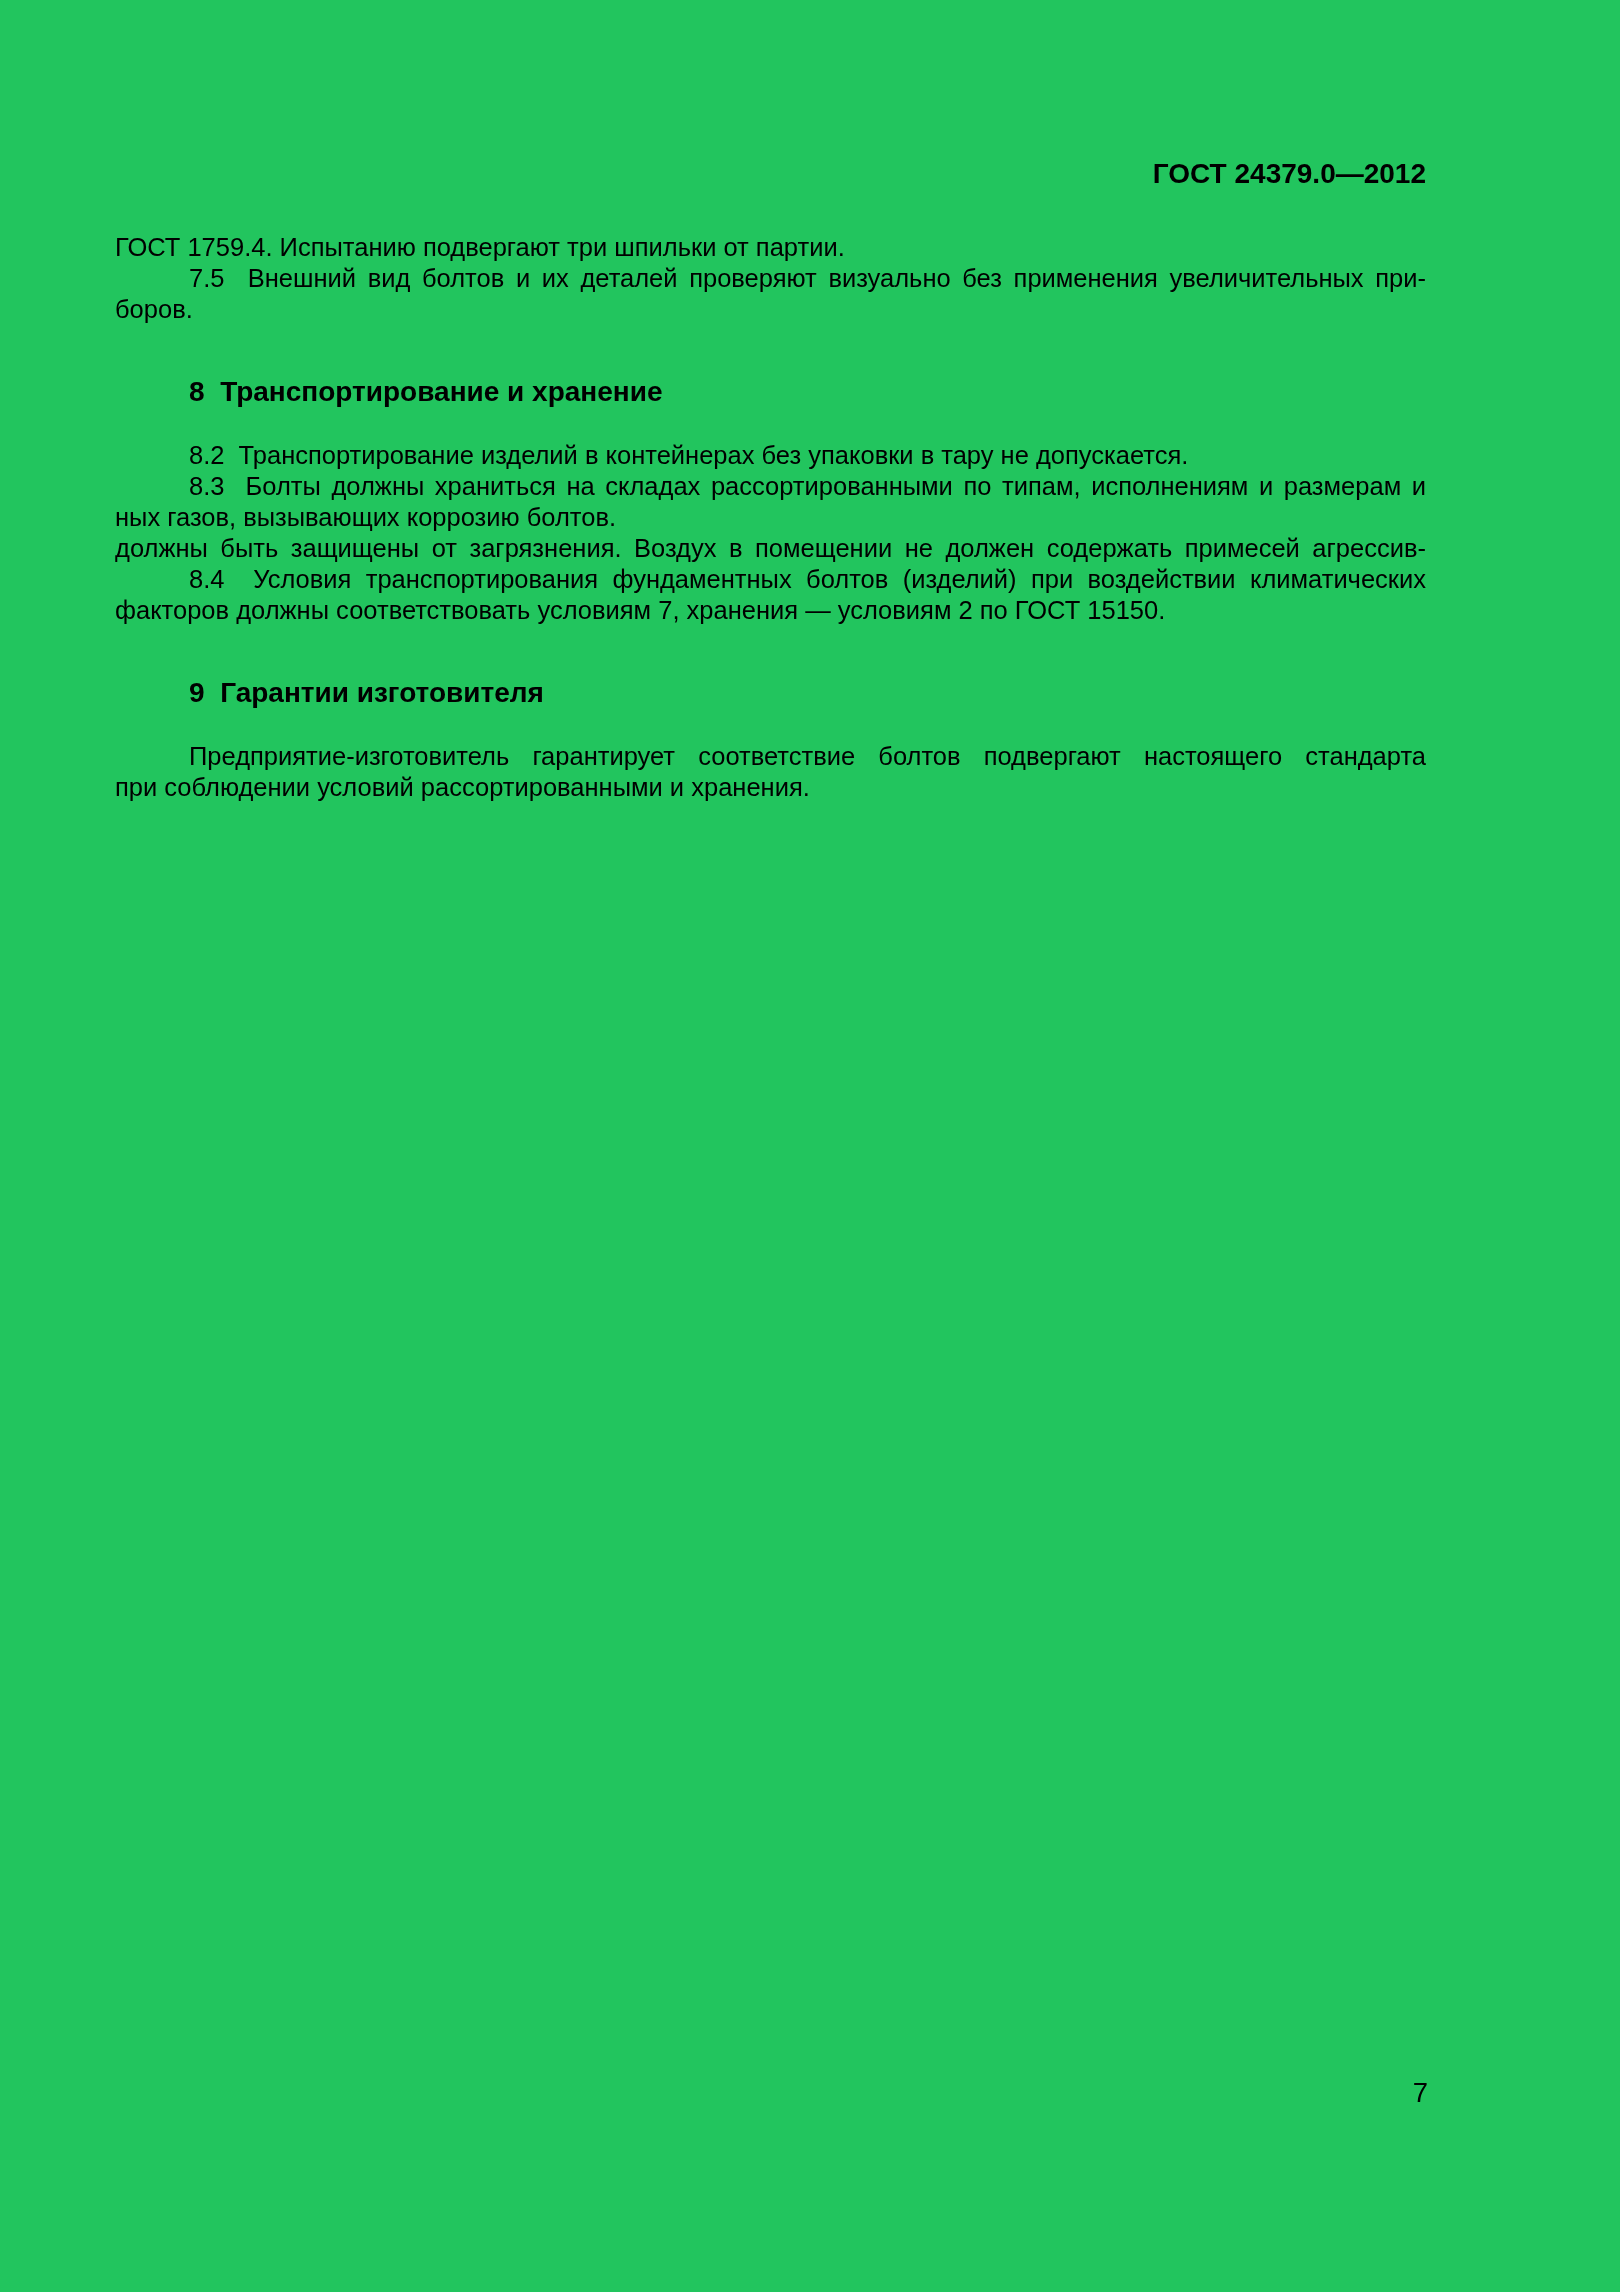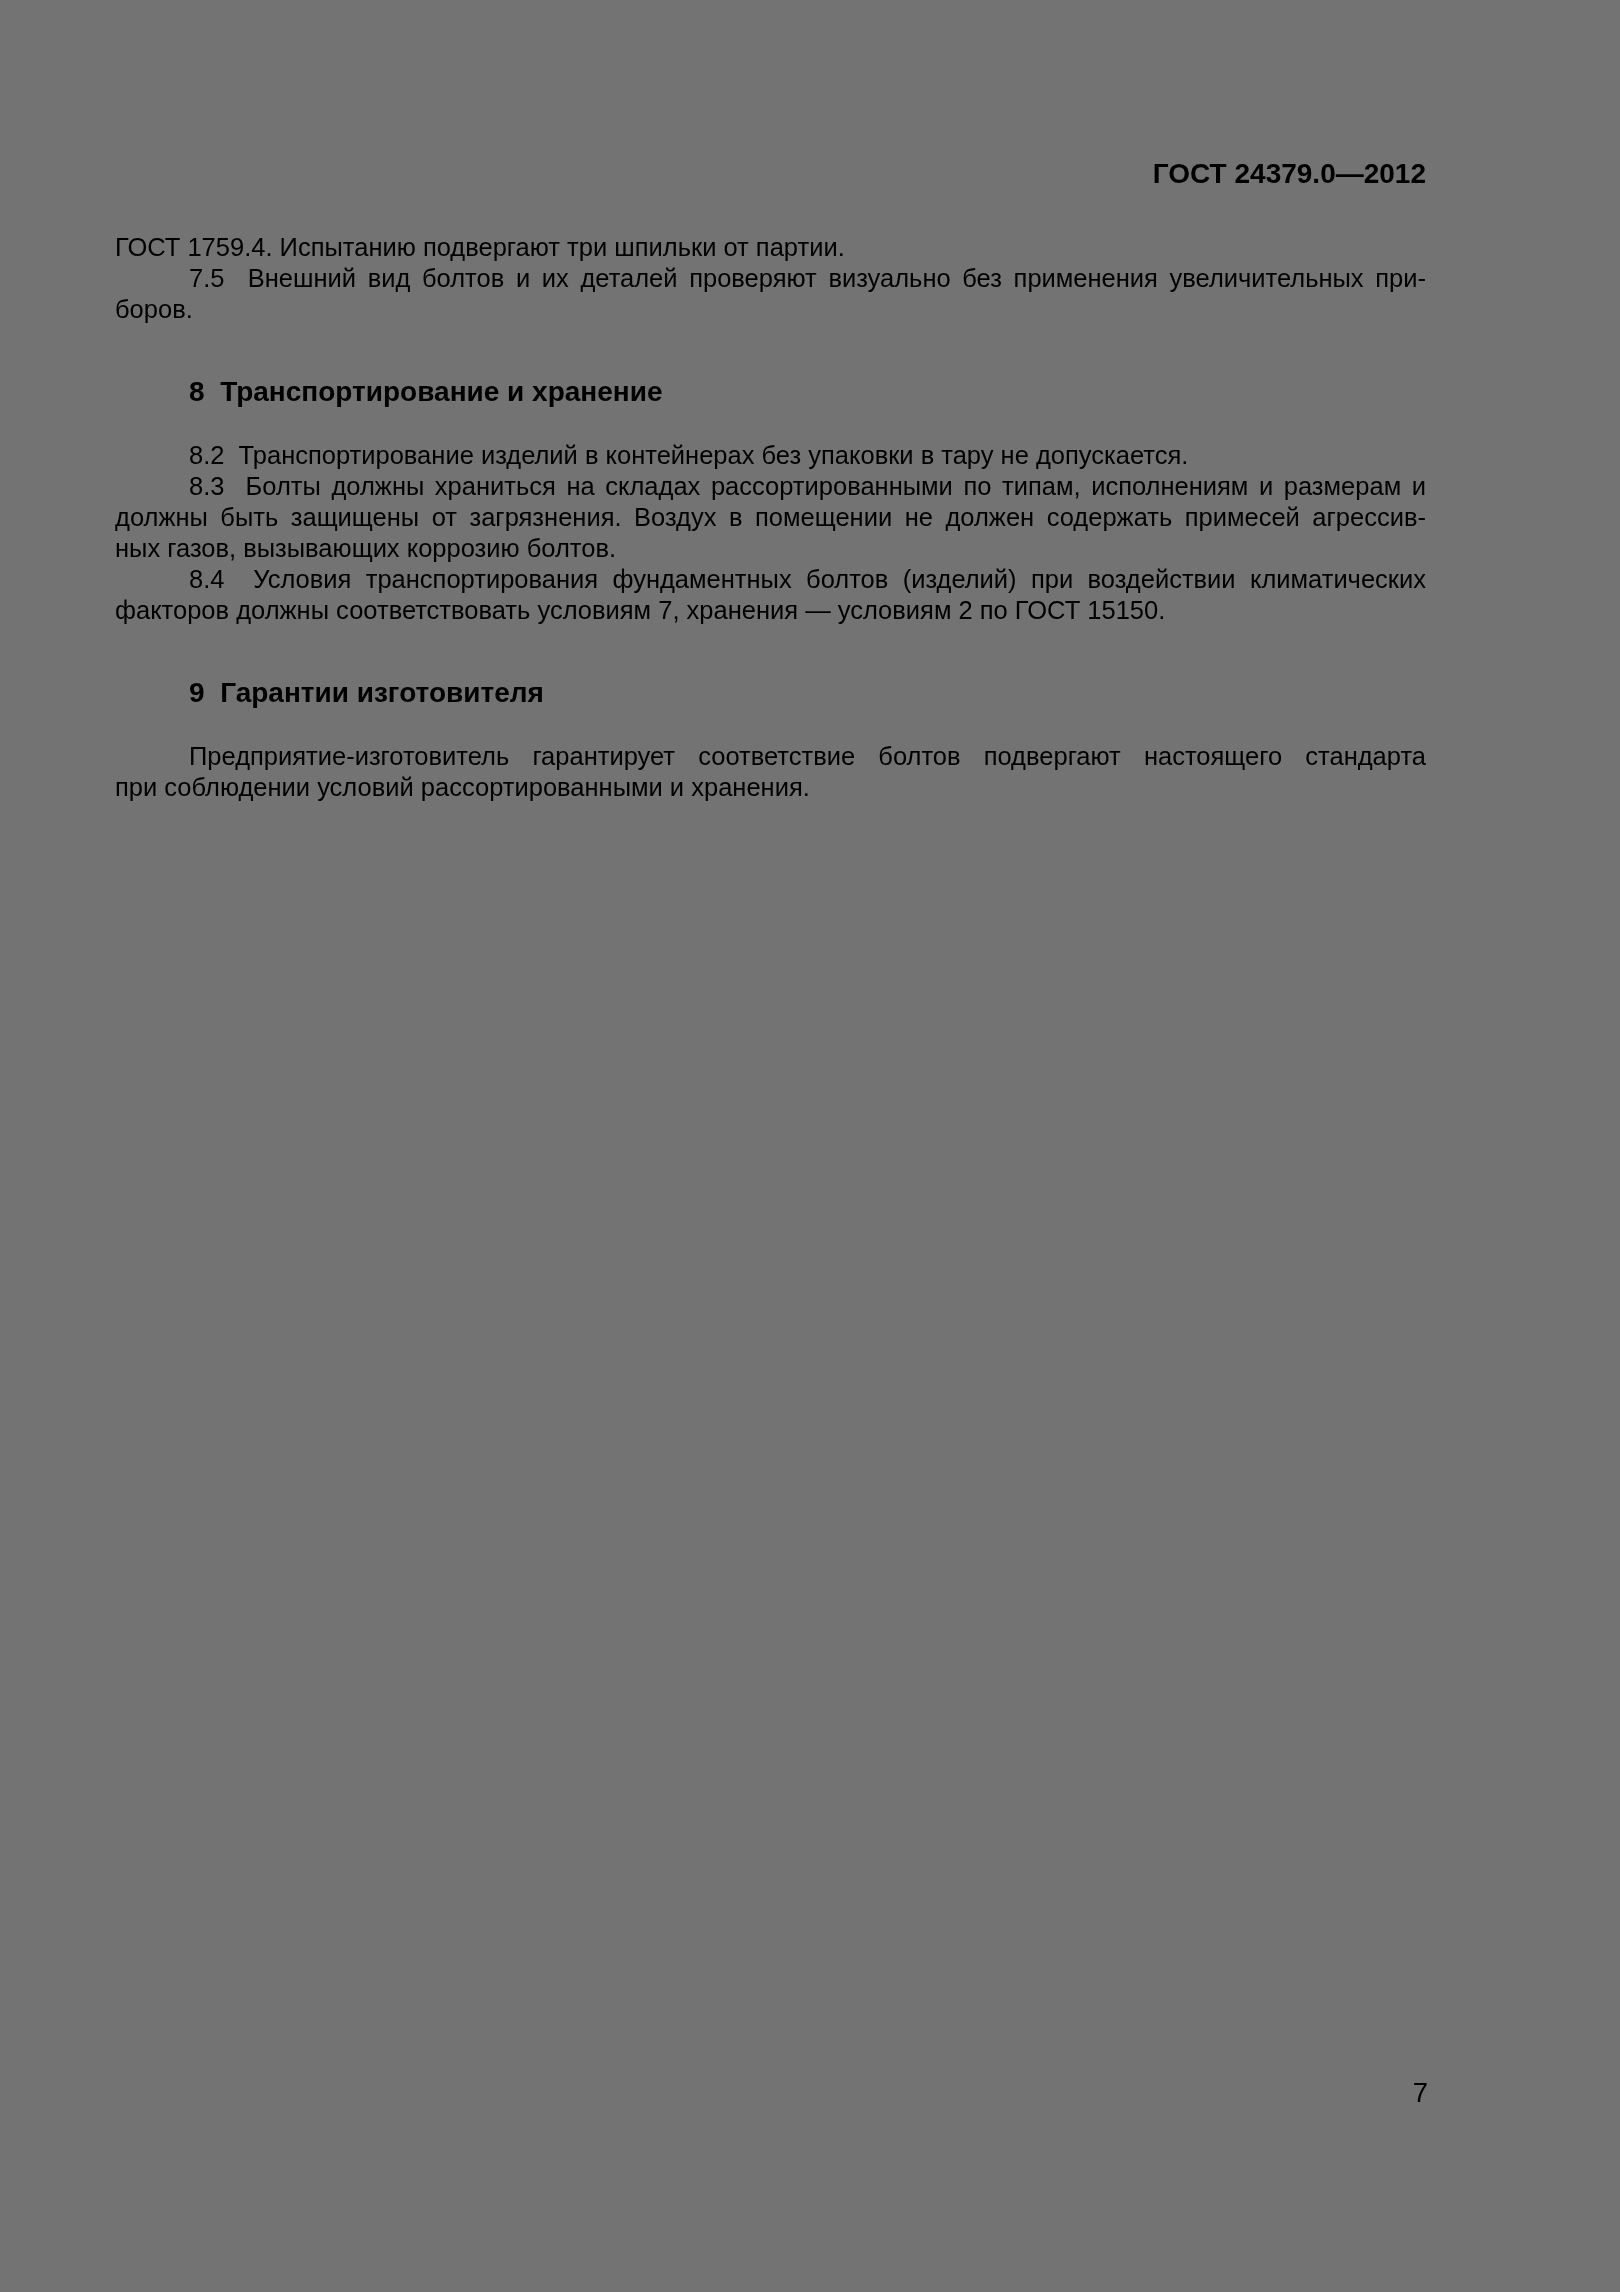--- a/index.html
+++ b/index.html
@@ -5,21 +5,21 @@
   html, body {
     margin: 0;
     padding: 0;
     background: #e8e8e8;
   }
   .page {
     position: relative;
     width: 1620px;
     height: 2293px;
     margin: 0 auto;
-    background: #737373;
+    background: #22c55e;
     font-family: "Liberation Sans", sans-serif;
     color: #000000;
     overflow: hidden;
   }
   .content {
     position: absolute;
     left: 115px;
     top: 157px;
     width: 1311px;
   }
@@ -74,22 +74,22 @@
         <div class="paragraph">
           <div class="line first just">7.5&nbsp; Внешний вид болтов и их деталей проверяют визуально без применения увеличительных при-</div>
           <div class="line">боров.</div>
         </div>
         <div class="section-heading">8&nbsp; Транспортирование и хранение</div>
         <div class="paragraph">
           <div class="line first">8.2&nbsp; Транспортирование изделий в контейнерах без упаковки в тару не допускается.</div>
         </div>
         <div class="paragraph">
           <div class="line first just">8.3&nbsp; Болты должны храниться на складах рассортированными по типам, исполнениям и размерам и</div>
+          <div class="line">ных газов, вызывающих коррозию болтов.</div>
           <div class="line just">должны быть защищены от загрязнения. Воздух в помещении не должен содержать примесей агрессив-</div>
-          <div class="line">ных газов, вызывающих коррозию болтов.</div>
         </div>
         <div class="paragraph">
           <div class="line first just">8.4&nbsp; Условия транспортирования фундаментных болтов (изделий) при воздействии климатических</div>
           <div class="line">факторов должны соответствовать условиям 7, хранения — условиям 2 по ГОСТ 15150.</div>
         </div>
         <div class="section-heading">9&nbsp; Гарантии изготовителя</div>
         <div class="paragraph">
           <div class="line first just">Предприятие-изготовитель гарантирует соответствие болтов подвергают настоящего стандарта</div>
           <div class="line">при соблюдении условий рассортированными и хранения.</div>
         </div>

